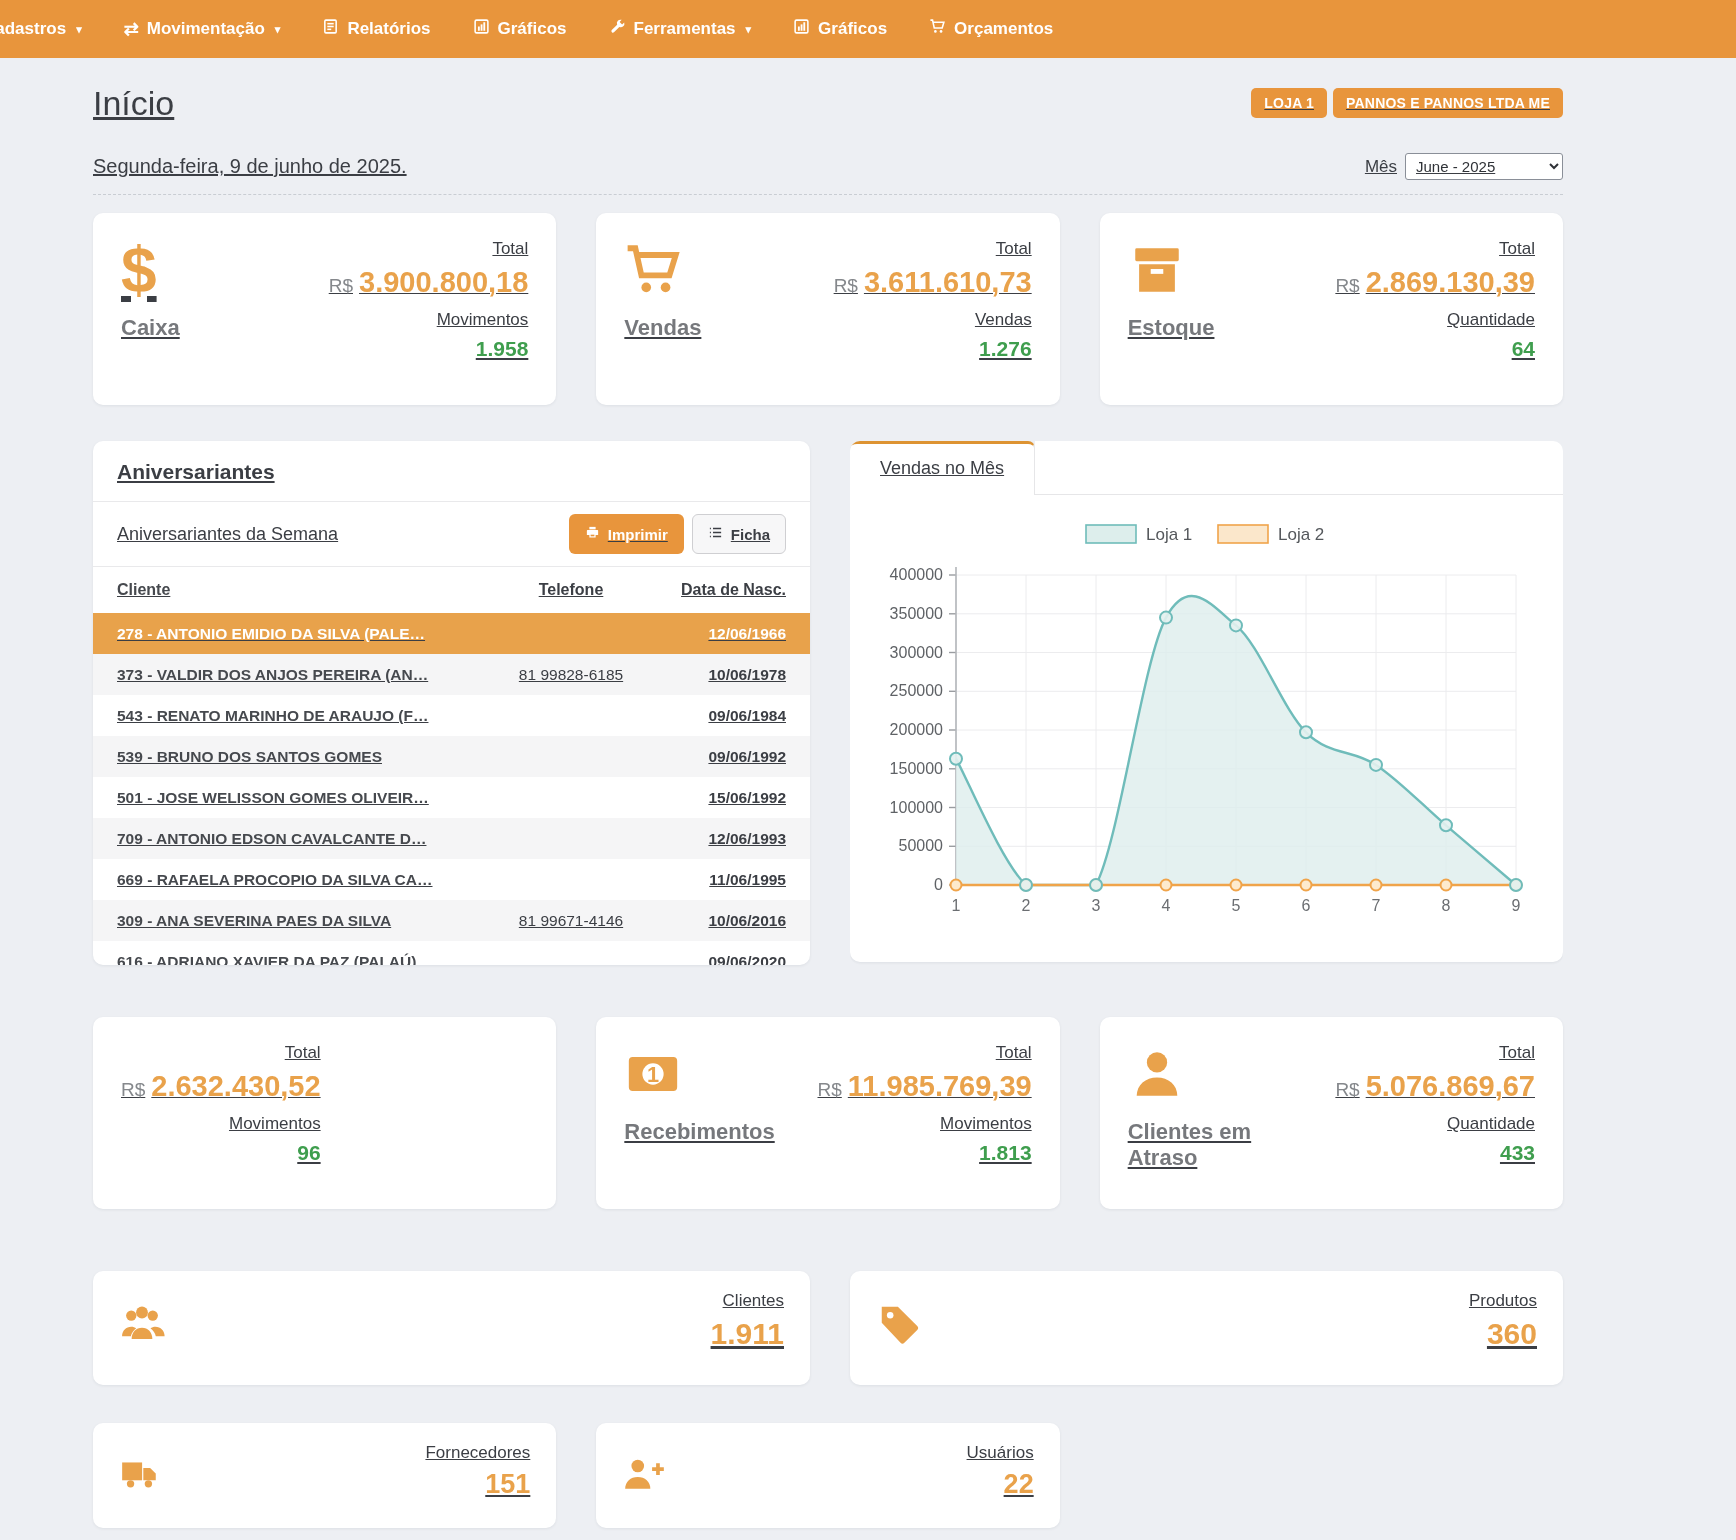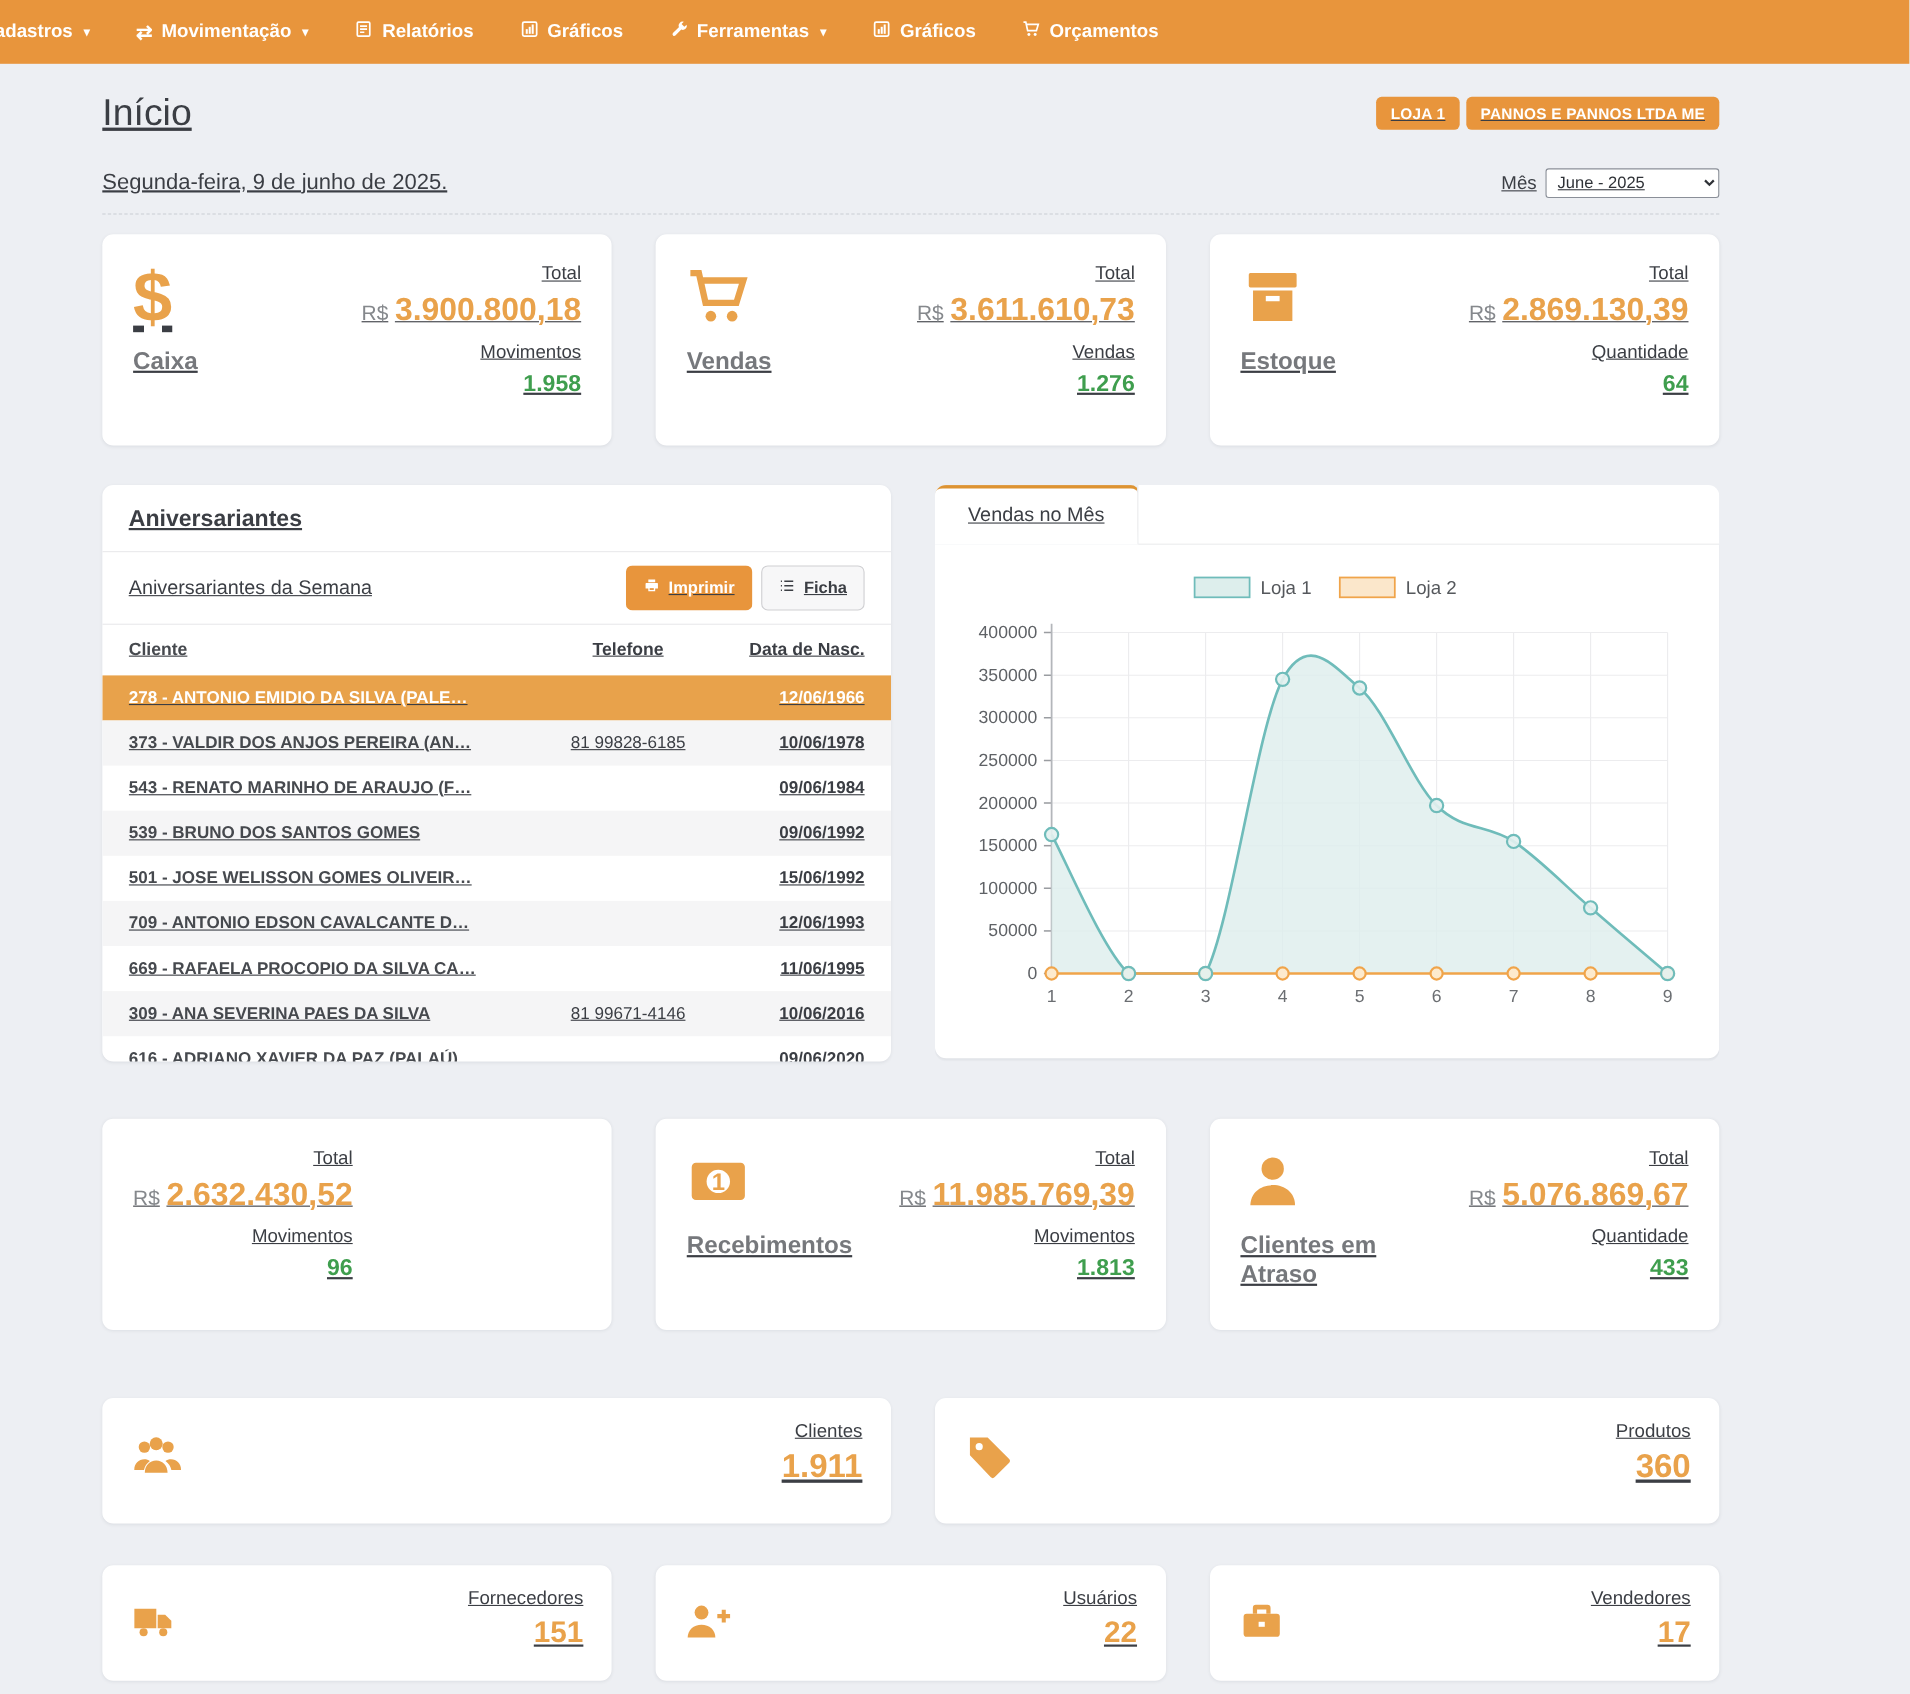--- a/index.html
+++ b/index.html
@@ -499,26 +499,15 @@
       <span class="wide-icon"><svg viewBox="0 0 24 24" fill="currentColor">
             <circle cx="9" cy="7.4" r="3.6"></circle>
             <path d="M1.8 20.4c0-4 3.1-6.7 7.2-6.7s7.2 2.7 7.2 6.7z"></path>
             <path d="M17.2 8.2h2.3V5.9h2.1v2.3h2.3v2.1h-2.3v2.3h-2.1v-2.3h-2.3z"></path>
           </svg></span>
       <span class="wide-right">
         <div class="wide-lbl">Usuários</div>
         <div class="wide-val">22</div>
       </span>
     </div>
-    <div class="wide-card h105">
-      <span class="wide-icon"><svg viewBox="0 0 24 24" fill="currentColor">
-            <path d="M9 3.4h6A1.6 1.6 0 0 1 16.6 5v3h-2.2V5.8H9.6V8H7.4V5A1.6 1.6 0 0 1 9 3.4z"></path>
-            <rect x="2.6" y="8" width="18.8" height="12" rx="1.6"></rect>
-            <rect x="10.4" y="12.2" width="3.2" height="2.6" fill="#fff"></rect>
-          </svg></span>
-      <span class="wide-right">
-        <div class="wide-lbl">Vendedores</div>
-        <div class="wide-val">17</div>
-      </span>
-    </div>
   </div>
 
 </div>
 
 </body></html>

